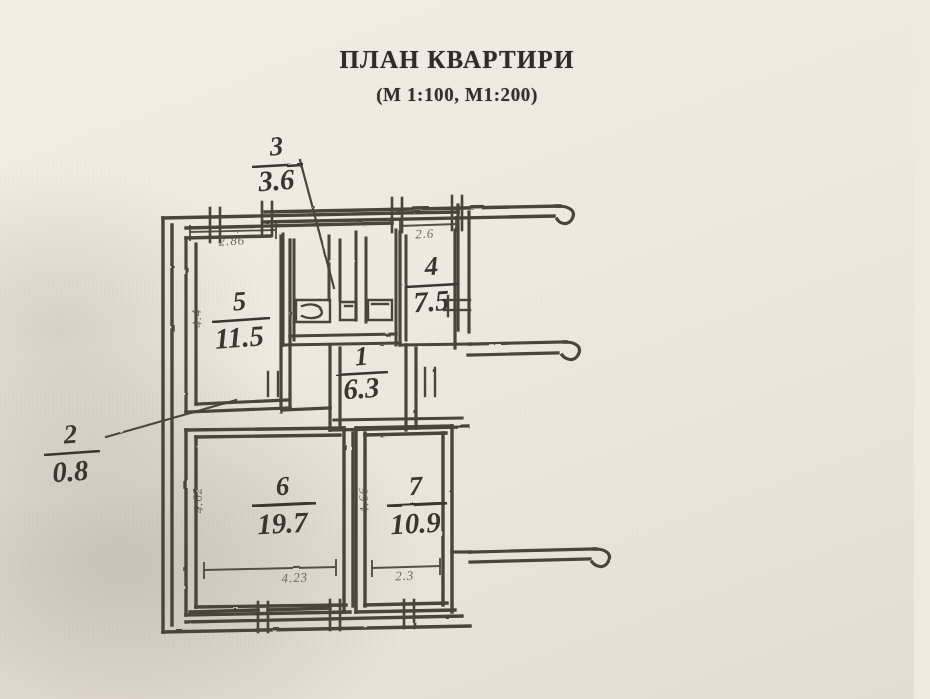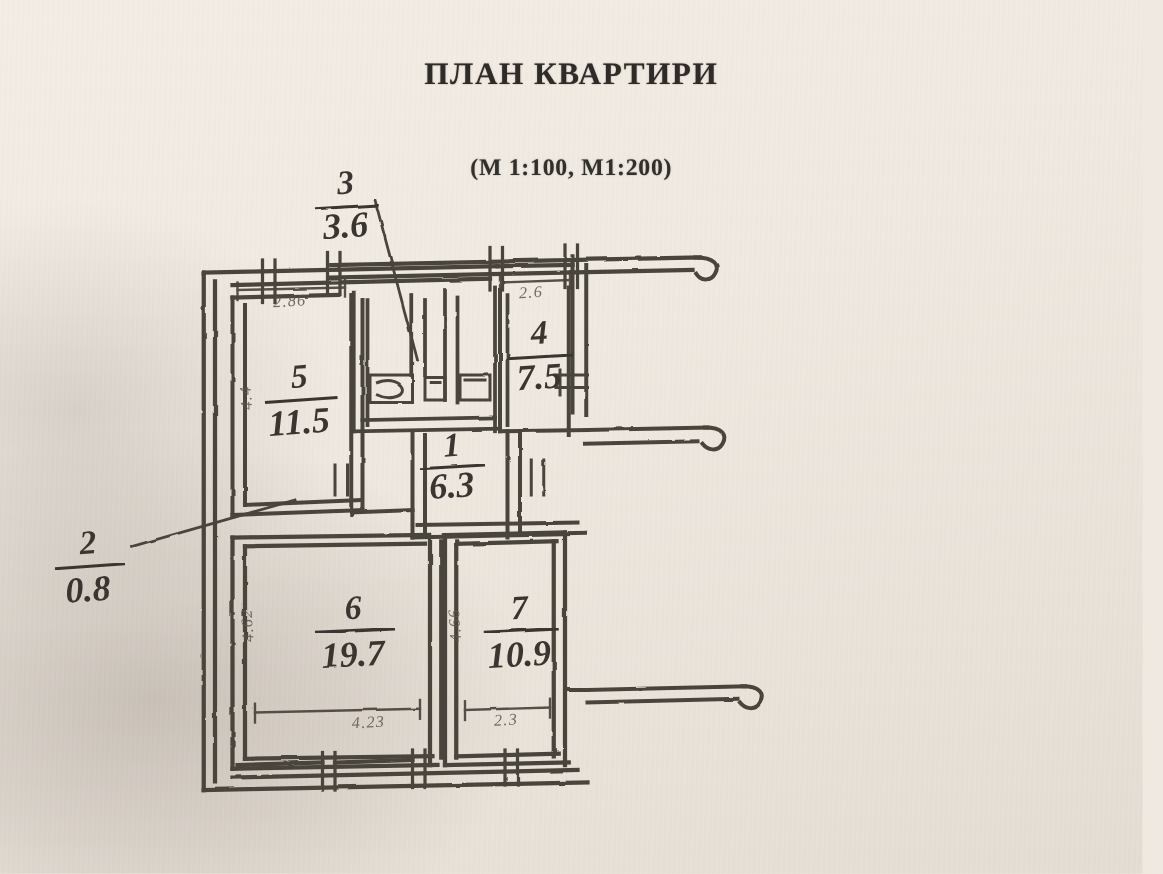--- a/index.html
+++ b/index.html
@@ -23,21 +23,20 @@
   }
   .title{
     position:absolute;left:0;right:0;top:46px;text-align:center;
     font-weight:bold;font-size:25px;letter-spacing:1.2px;color:#2f2b28;
     text-shadow:0 0 1.1px rgba(60,55,50,.55);
   }
   .subtitle{
     position:absolute;left:0;right:0;top:84px;text-align:center;
     font-weight:bold;font-size:19px;letter-spacing:.6px;color:#33302c;
     text-shadow:0 0 1.1px rgba(60,55,50,.5);
-    margin-top:40px;
   }
   svg#plan{position:absolute;left:0;top:0;width:930px;height:699px;}
   .lbl{
     font-family:"Liberation Serif", serif;
     fill:#3b3530;
   }
   .room-num{font-size:27px;font-style:italic;font-weight:bold;}
   .room-area{font-size:29px;font-style:italic;font-weight:bold;}
   .dim{font-size:13px;fill:#5d554c;font-style:italic;letter-spacing:1px;opacity:.85;}
 </style>

